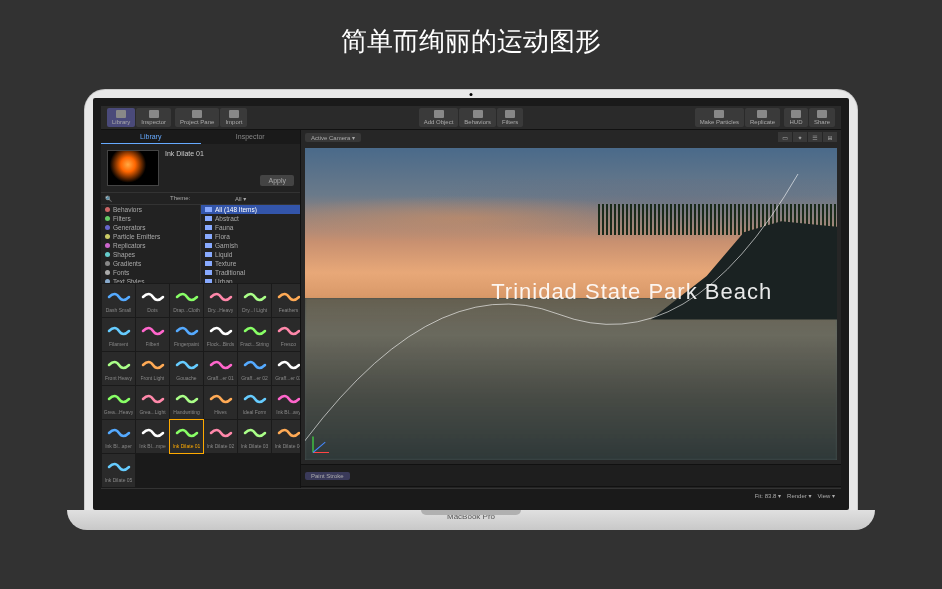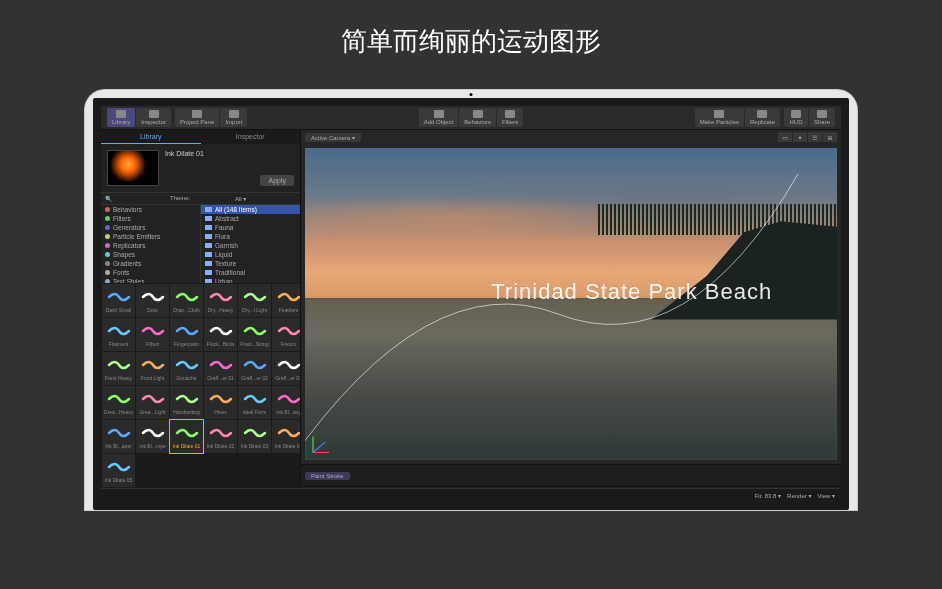--- a/index.html
+++ b/index.html
@@ -482,13 +482,17 @@
               <div class="spacer"></div>
               <div class="tr-btn">↻</div>
               <div class="tr-btn">🔈</div>
             </div>
           </div>
         </div>
 
       </div>
     </div>
   </div>
+  <div class="base">
+    <div class="notch"></div>
+    <div class="base-label">MacBook Pro</div>
+  </div>
 </div>
 
 </body></html>

